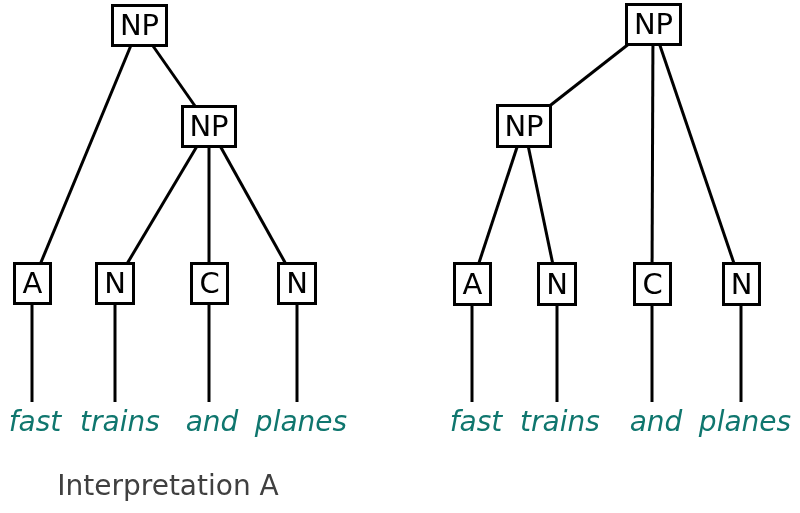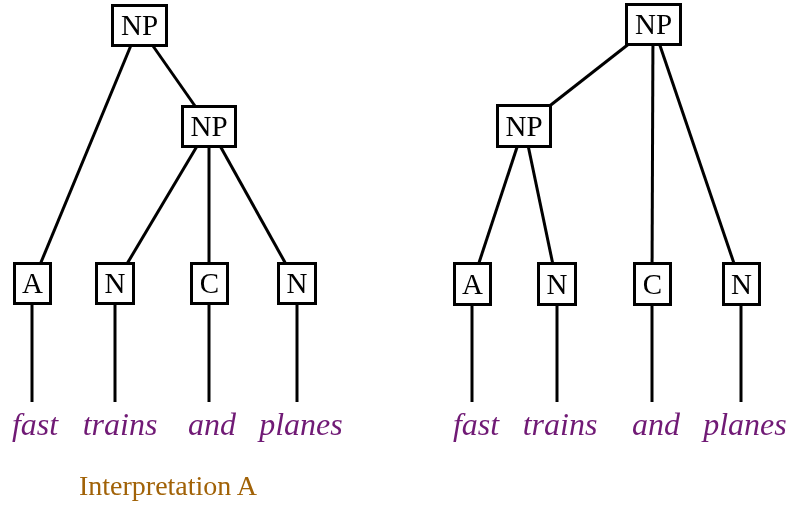--- a/index.html
+++ b/index.html
@@ -7,21 +7,20 @@
     padding: 0;
     background: #ffffff;
     font-family: "DejaVu Sans", "Liberation Sans", sans-serif;
   }
   .canvas {
     position: relative;
     width: 800px;
     height: 513px;
     background: #ffffff;
     overflow: hidden;
-    font-family: Liberation Serif, serif;
   }
   .edges {
     position: absolute;
     left: 0;
     top: 0;
     z-index: 0;
   }
   .edges line {
     stroke: #000000;
     stroke-width: 3;
@@ -38,32 +37,32 @@
     z-index: 1;
     line-height: 1;
   }
   .node.np { font-size: 29px; }
   .node.leaf { font-size: 29px; }
   .word {
     position: absolute;
     top: 408px;
     transform: translateX(-50%);
     font-style: italic;
-    font-size: 32px;
-    color: #701a75;
+    font-size: 28px;
+    color: #0f766e;
     white-space: nowrap;
     z-index: 1;
     line-height: 1;
   }
   .caption {
     position: absolute;
     top: 472px;
     transform: translateX(-50%);
     font-size: 28px;
-    color: #a16207;
+    color: #404040;
     white-space: nowrap;
     z-index: 1;
     line-height: 1;
   }
 </style>
 </head>
 <body>
 
 <div class="canvas">
 

